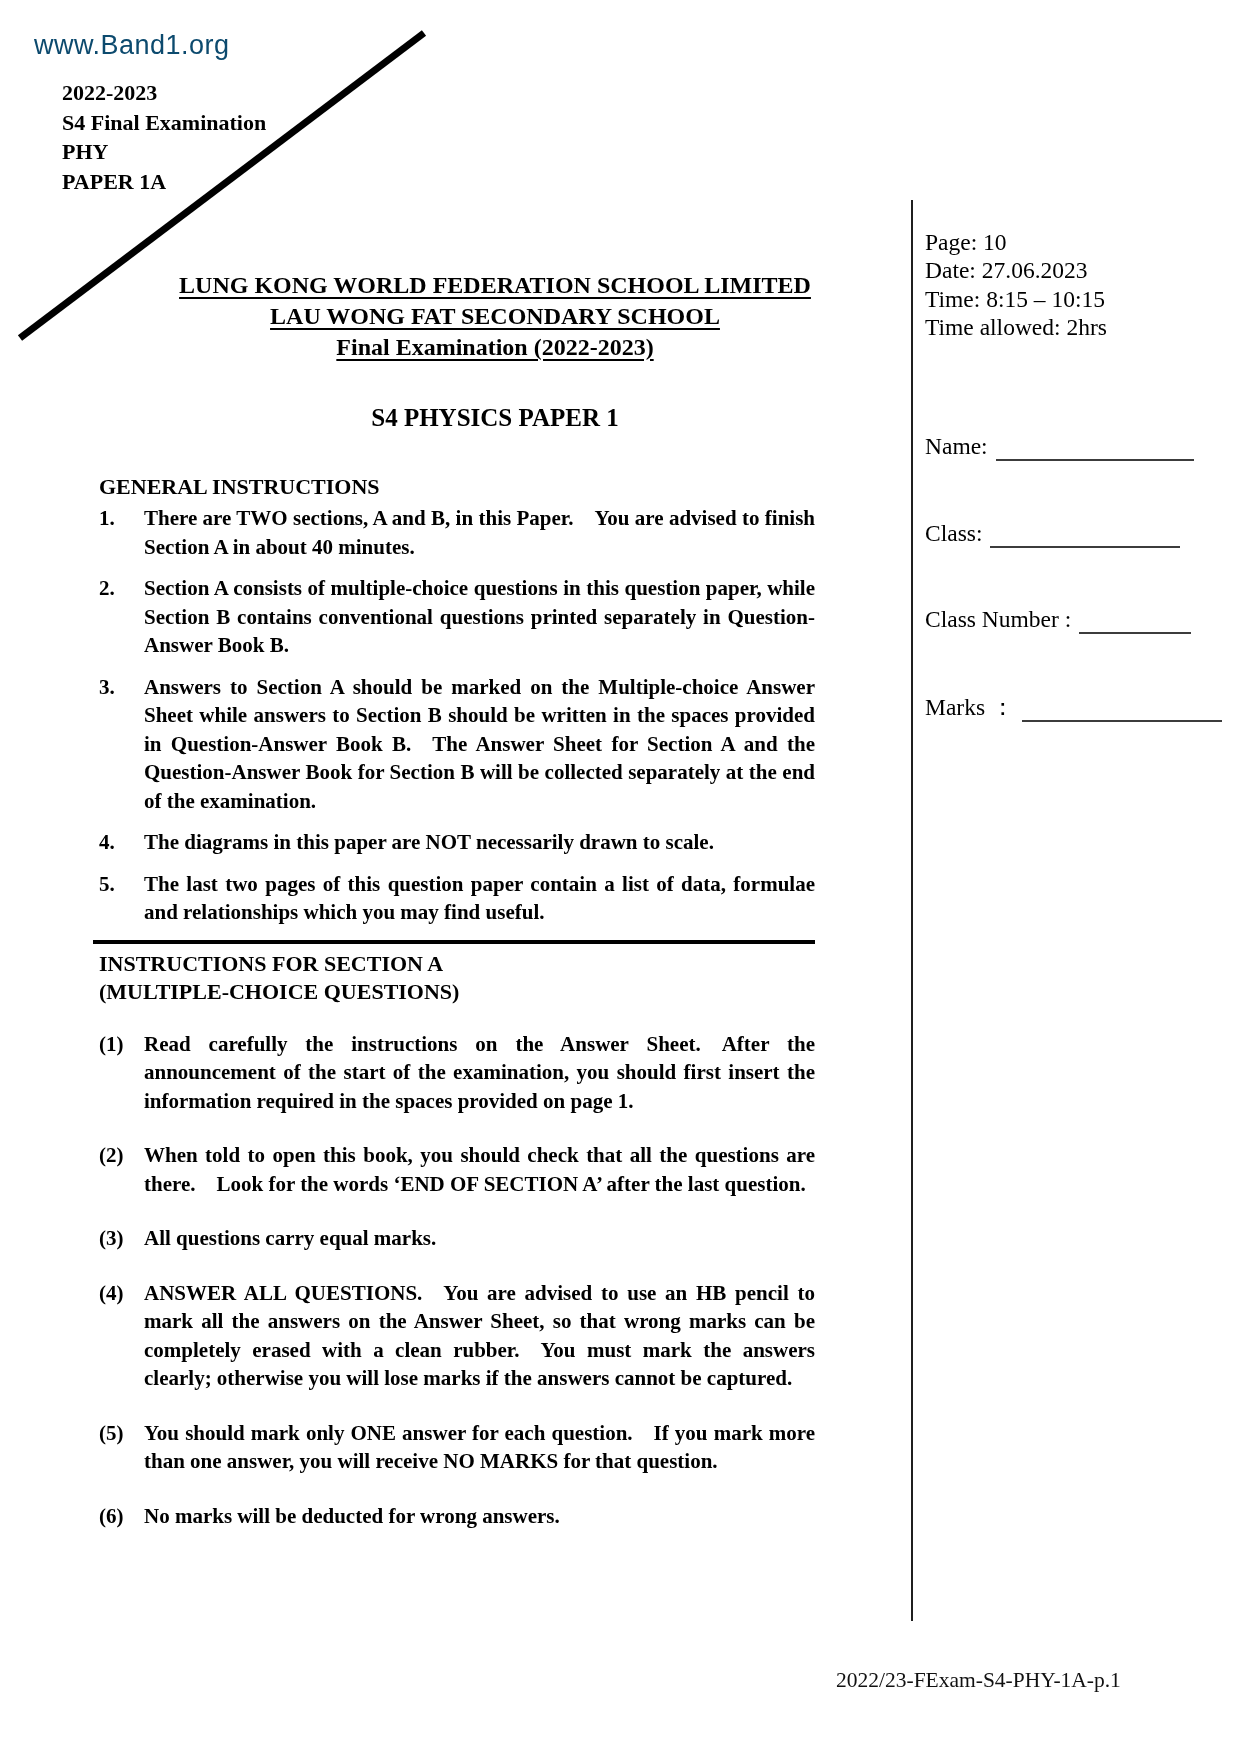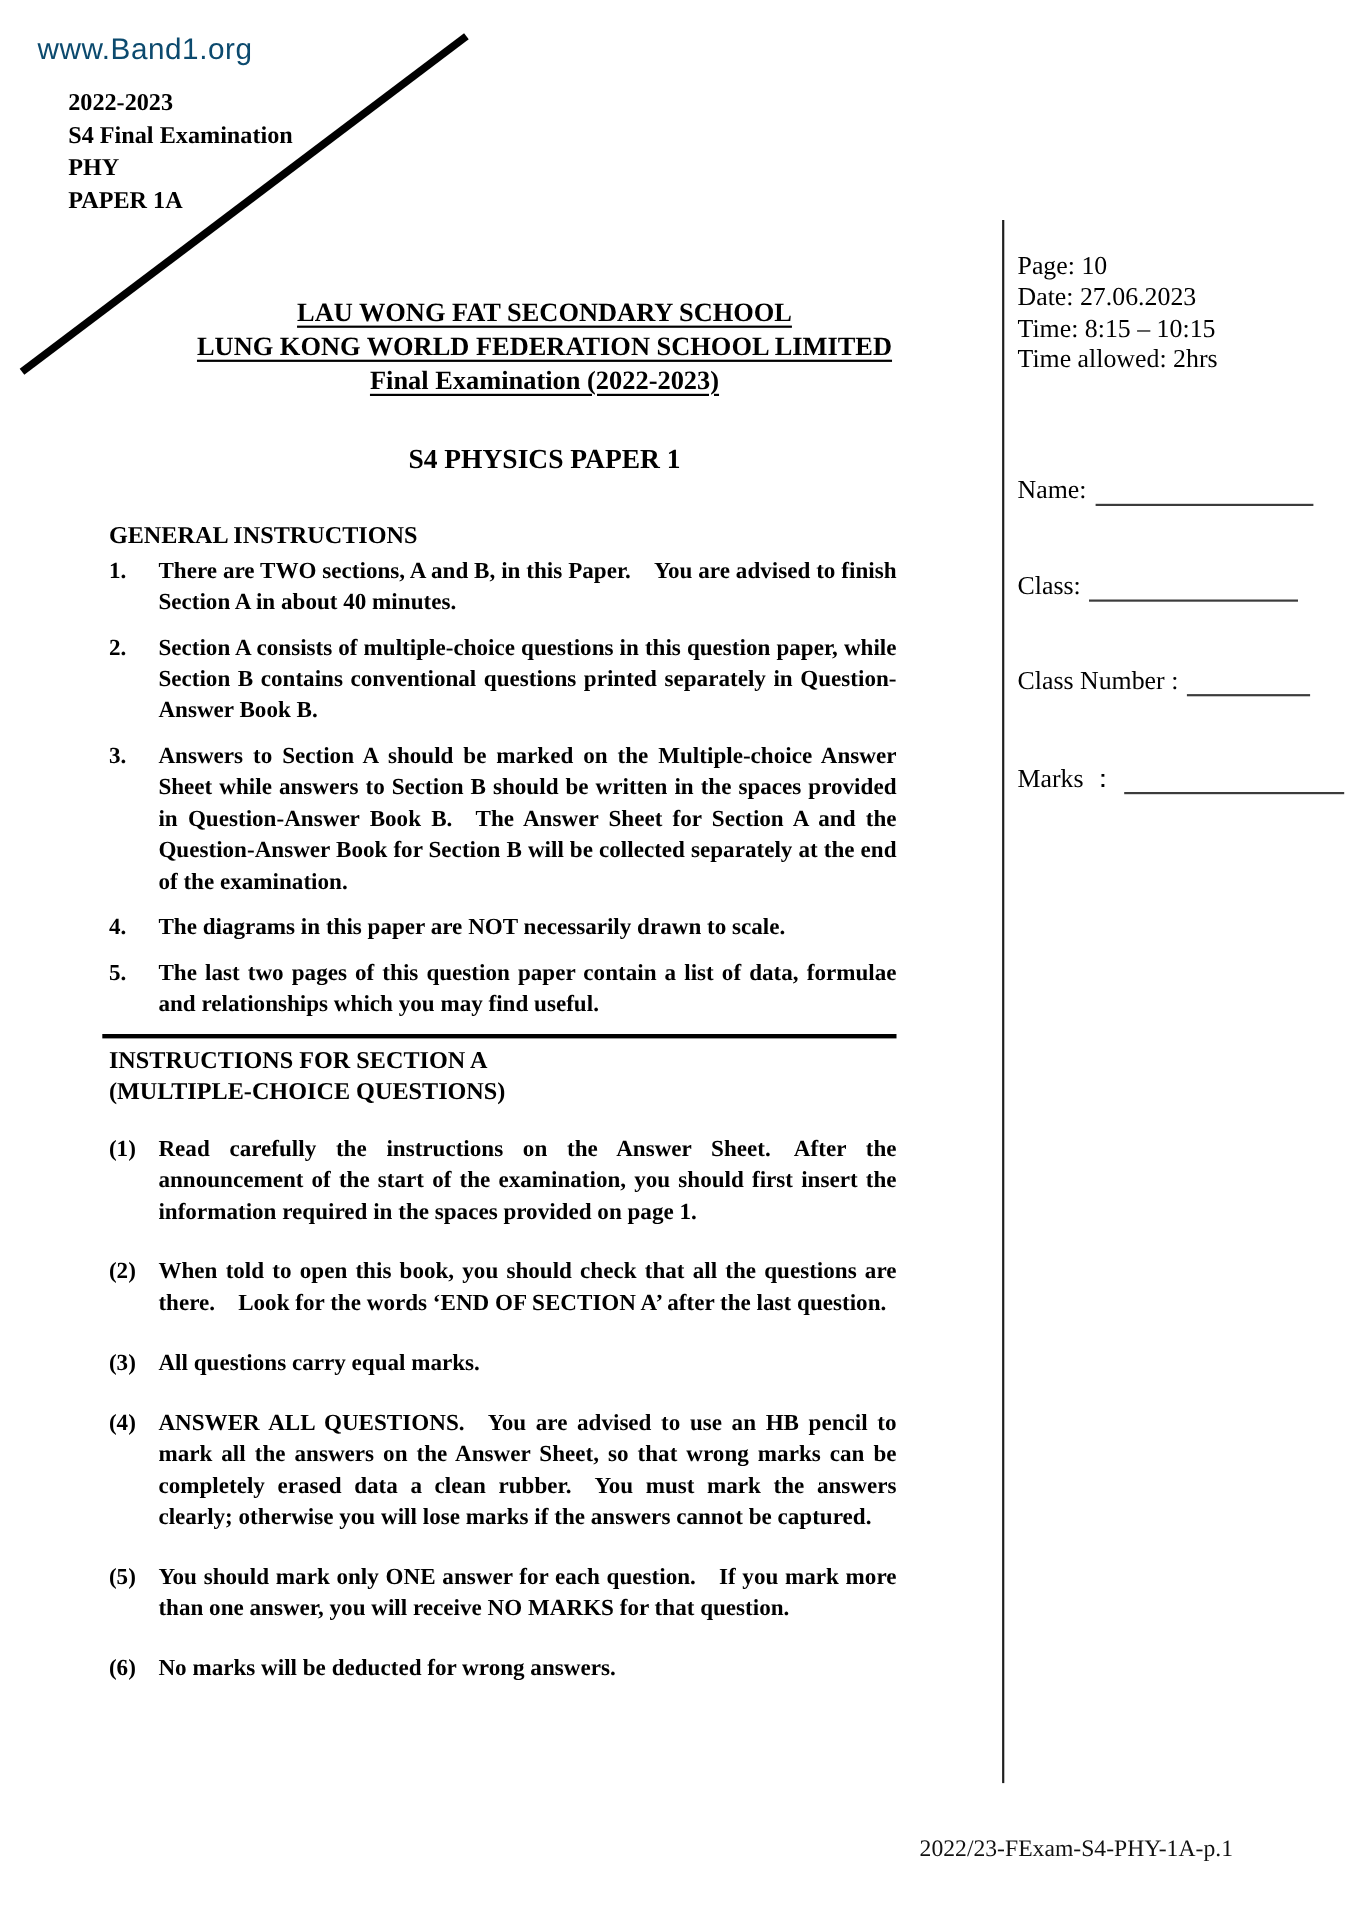--- a/index.html
+++ b/index.html
@@ -74,22 +74,22 @@
     <div>S4 Final Examination</div>
     <div>PHY</div>
     <div>PAPER 1A</div>
   </div>
 
   <svg class="diagonal" width="1240" height="1754" viewBox="0 0 1240 1754">
     <line x1="20" y1="338" x2="424" y2="33" stroke="#000000" stroke-width="7"></line>
   </svg>
 
   <div class="school">
+    <div class="school-line">LUNG KONG WORLD FEDERATION SCHOOL LIMITED</div>
     <div class="school-line">LAU WONG FAT SECONDARY SCHOOL</div>
-    <div class="school-line">LUNG KONG WORLD FEDERATION SCHOOL LIMITED</div>
     <div class="school-line">Final Examination (2022-2023)</div>
   </div>
 
   <div class="paper-title">S4 PHYSICS PAPER 1</div>
 
   <div class="vrule"></div>
 
   <div class="meta">
     <div>Page: 10</div>
     <div>Date: 27.06.2023</div>
@@ -151,21 +151,21 @@
       <div class="item">
         <span class="num">(2)</span>
         <span class="txt">When told to open this book, you should check that all the questions are there.  Look for the words ‘END OF SECTION A’ after the last question.</span>
       </div>
       <div class="item">
         <span class="num">(3)</span>
         <span class="txt">All questions carry equal marks.</span>
       </div>
       <div class="item">
         <span class="num">(4)</span>
-        <span class="txt">ANSWER ALL QUESTIONS.  You are advised to use an HB pencil to mark all the answers on the Answer Sheet, so that wrong marks can be completely erased data a clean rubber.  You must mark the answers clearly; otherwise you will lose marks if the answers cannot be captured.</span>
+        <span class="txt">ANSWER ALL QUESTIONS.  You are advised to use an HB pencil to mark all the answers on the Answer Sheet, so that wrong marks can be completely erased with a clean rubber.  You must mark the answers clearly; otherwise you will lose marks if the answers cannot be captured.</span>
       </div>
       <div class="item">
         <span class="num">(5)</span>
         <span class="txt">You should mark only ONE answer for each question.  If you mark more than one answer, you will receive NO MARKS for that question.</span>
       </div>
       <div class="item">
         <span class="num">(6)</span>
         <span class="txt">No marks will be deducted for wrong answers.</span>
       </div>
     </div>

